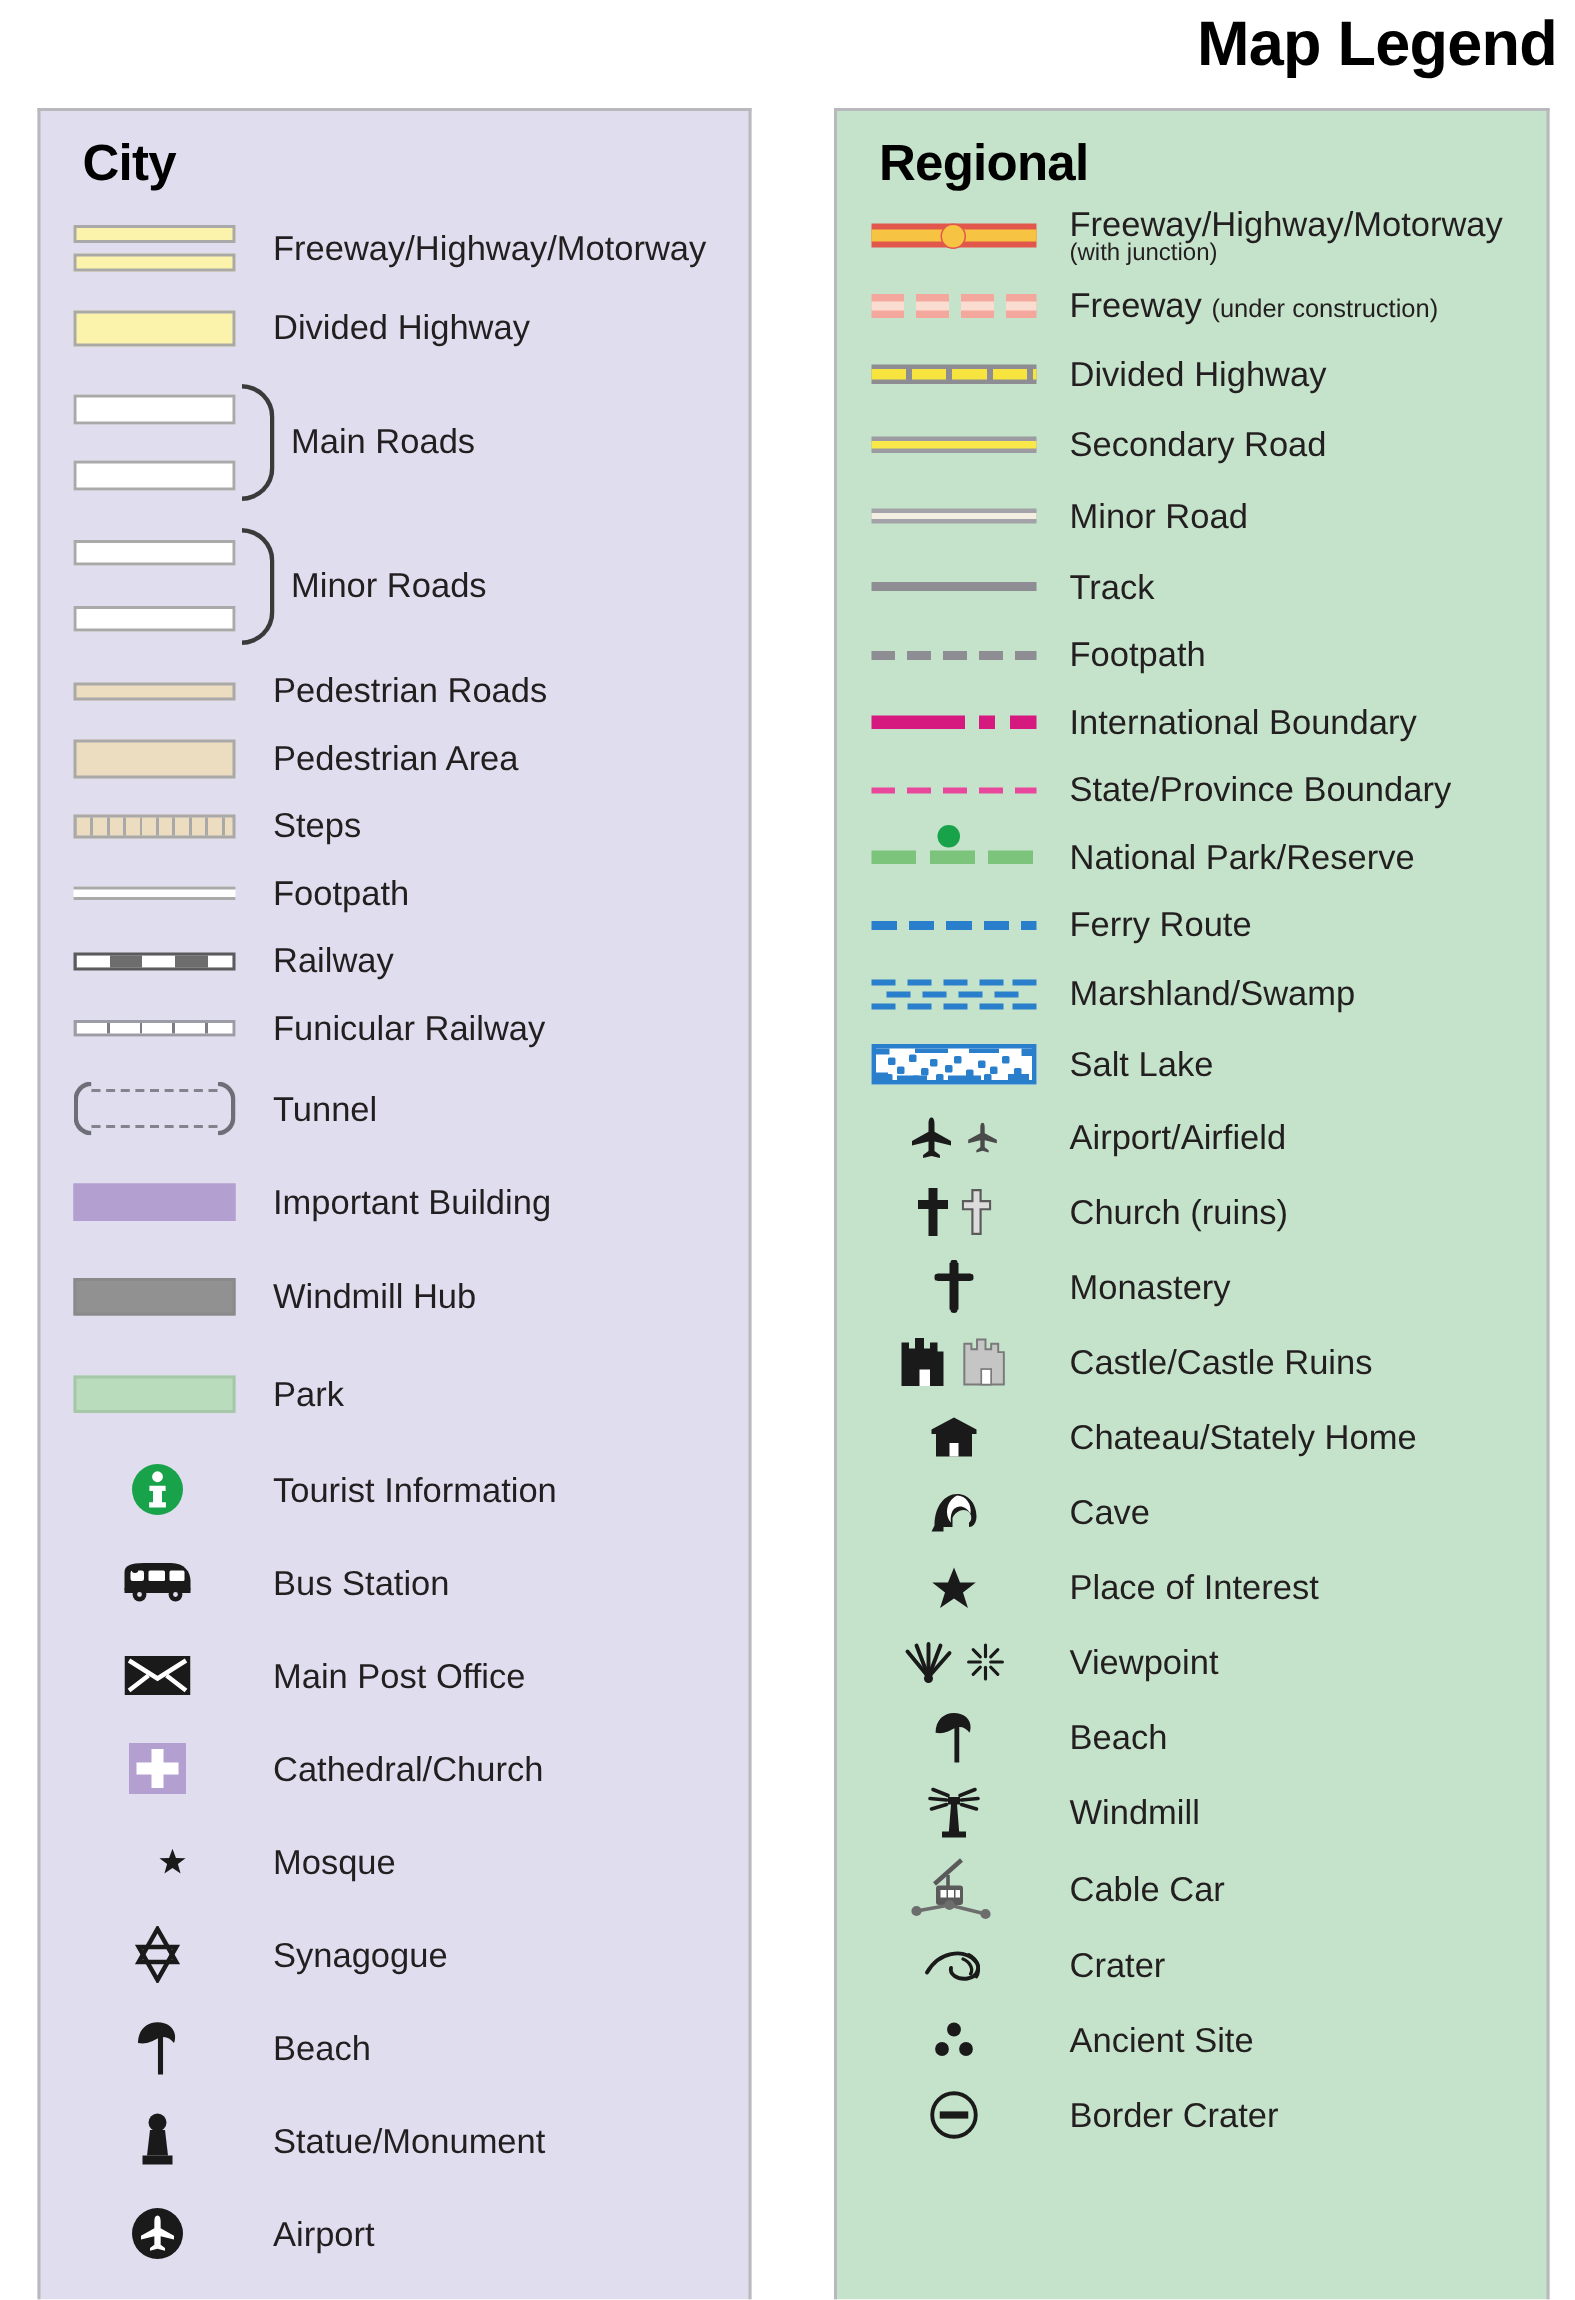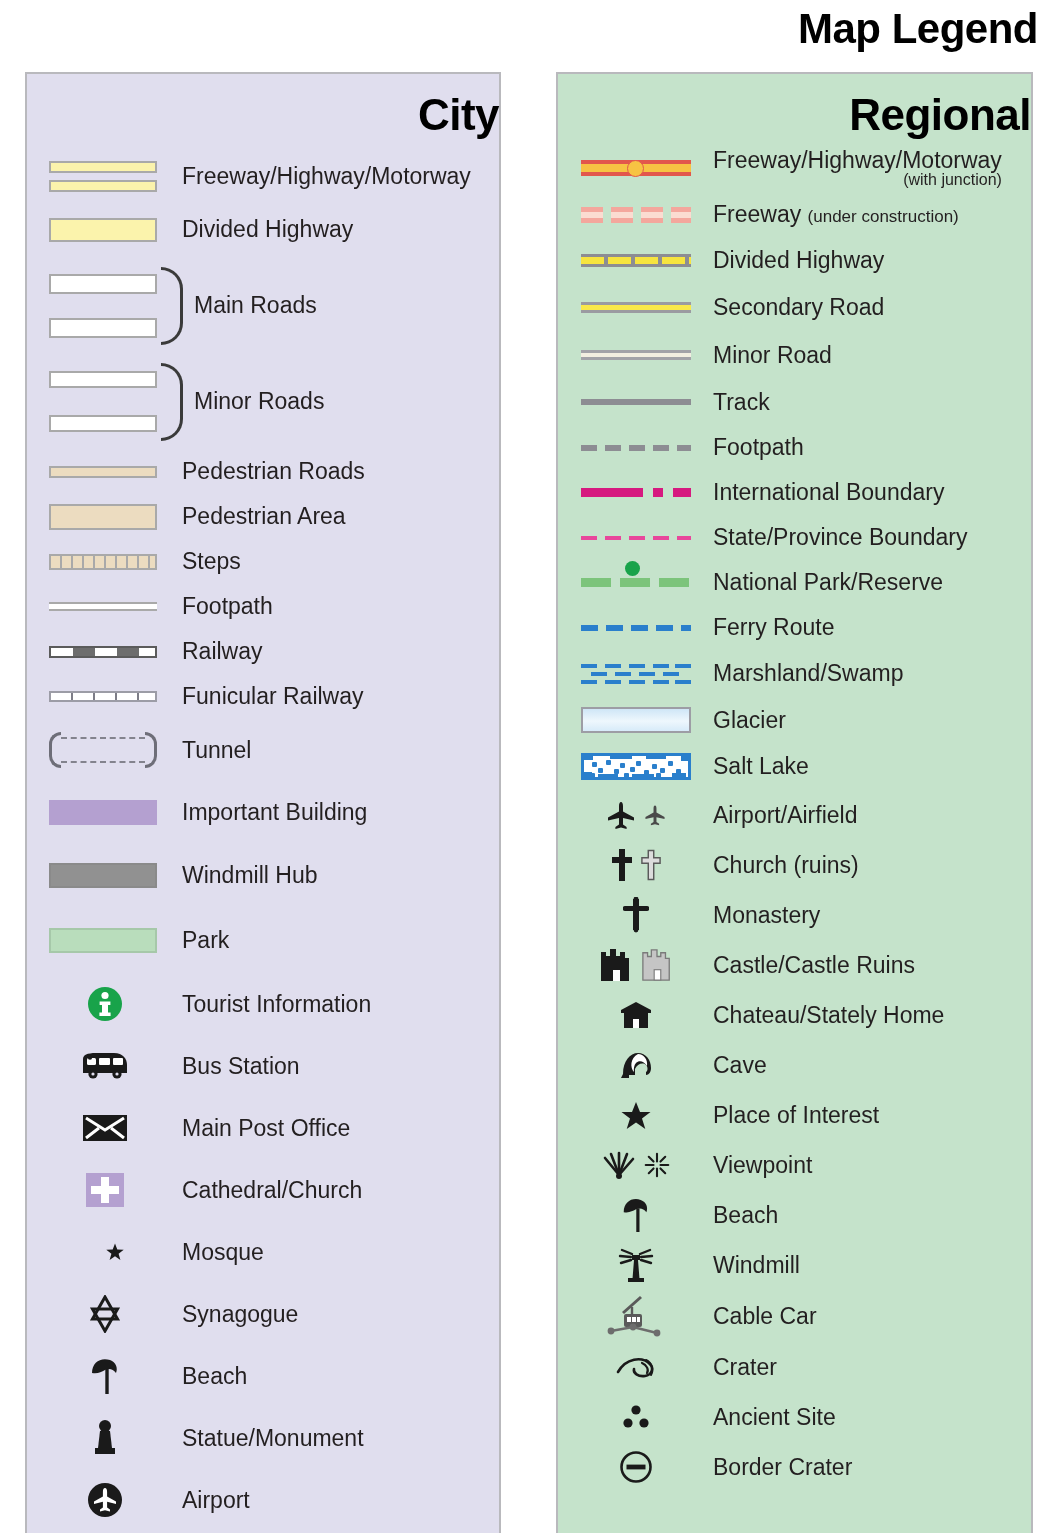--- a/index.html
+++ b/index.html
@@ -2,21 +2,21 @@
 <html><head>
 <meta charset="utf-8">
 <style>
   * { box-sizing: border-box; }
   html, body {
     margin: 0; padding: 0;
     width: 1050px; height: 1533px;
     background: #ffffff;
     font-family: "Liberation Sans", sans-serif;
   }
-  #root { position: relative; width: 1050px; height: 1533px; overflow: hidden; text-align: right; }
+  #root { position: relative; width: 1050px; height: 1533px; overflow: hidden; }
 
   .legend-title {
     position: absolute;
     right: 12px; top: 8px;
     font-size: 42px;
     font-weight: bold;
     letter-spacing: -0.5px;
     color: #000;
     line-height: 1;
   }
@@ -26,21 +26,21 @@
     top: 72px;
     height: 1461px;
     border: 2px solid #b9b9bd;
     border-bottom: none;
     padding: 0;
   }
   .panel.city     { left: 25px;  width: 476px; background: #e0deee; }
   .panel.regional { left: 556px; width: 477px; background: #c5e3cb; }
 
   .panel-heading {
-    font-size: 44px;
+    font-size: 34px;
     font-weight: bold;
     color: #000;
     margin: 16px 0 0 28px;
     letter-spacing: -0.5px;
   }
 
   .rows { position: relative; margin-top: 10px; }
 
   .row {
     display: flex;
@@ -543,26 +543,20 @@
             <i style="left:0;   top:20px; width:16px"></i>
             <i style="left:24px;top:20px; width:16px"></i>
             <i style="left:48px;top:20px; width:16px"></i>
             <i style="left:72px;top:20px; width:16px"></i>
             <i style="left:94px;top:20px; width:16px"></i>
           </div>
         </div>
         <div class="lbl">Marshland/Swamp</div>
       </div>
 
-      <div class="row" style="height:46px">
-        <div class="sym">
-          <div class="lw reg-glacier"></div>
-        </div>
-        <div class="lbl">Glacier</div>
-      </div>
 
       <div class="row" style="height:47px">
         <div class="sym">
           <div class="lw reg-salt">
             <span class="nk" style="left:-1px;top:-1px;width:10px;height:5px"></span>
             <span class="nk" style="left:26px;top:-1px;width:22px;height:4px"></span>
             <span class="nk" style="left:62px;top:-1px;width:20px;height:4px"></span>
             <span class="nk" style="right:-1px;top:-1px;width:8px;height:6px"></span>
             <span class="nk" style="left:14px;bottom:-1px;width:20px;height:4px"></span>
             <span class="nk" style="left:48px;bottom:-1px;width:22px;height:4px"></span>

